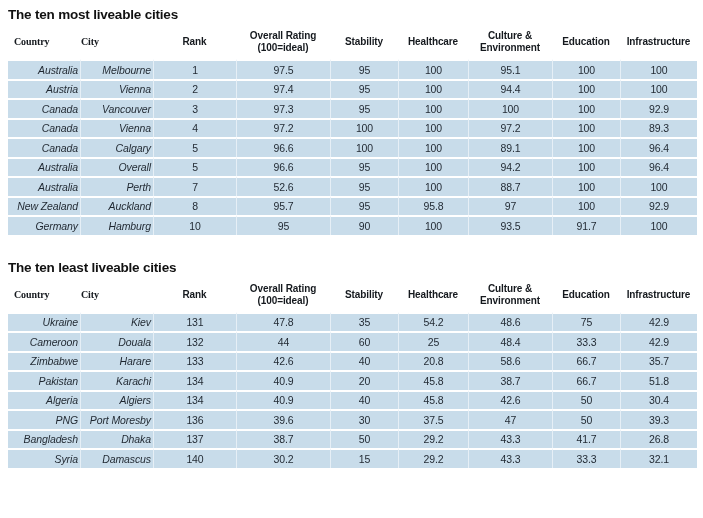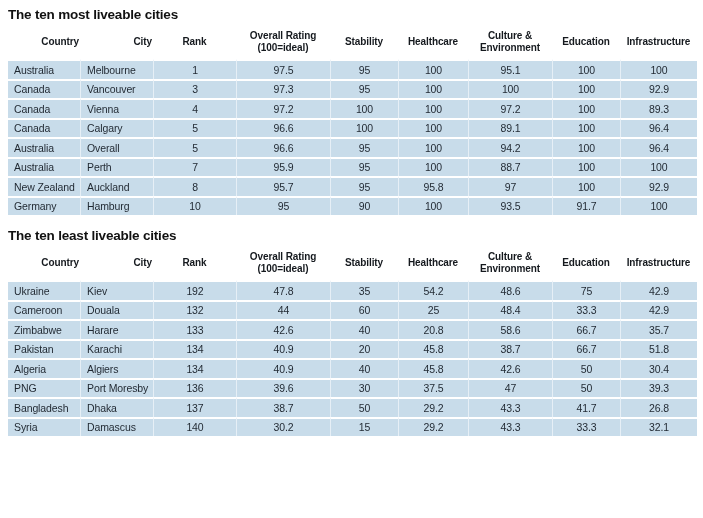--- a/index.html
+++ b/index.html
@@ -4,21 +4,21 @@
 <style>
   html, body {
     margin: 0; padding: 0;
     width: 703px; height: 518px;
     background: #ffffff;
     font-family: "Liberation Sans", "DejaVu Sans", sans-serif;
     overflow: hidden;
   }
   .wrap { padding: 7px 6px 0 8px; }
   .section { margin: 0; }
-  .section.second { margin-top: 13px; }
+  .section.second { margin-top: 25px; }
   h2.table-title {
     margin: 0 0 5px 0;
     font-size: 13.5px;
     font-weight: bold;
     color: #111111;
     letter-spacing: -0.2px;
   }
   table.liveability {
     border-collapse: separate;
     border-spacing: 0;
@@ -41,37 +41,37 @@
     color: #15191e;
     text-align: center;
     vertical-align: middle;
     white-space: pre-line;
     line-height: 1.2;
     padding: 3px 1px 5px 1px;
     height: 24px;
     background: #ffffff;
     letter-spacing: -0.1px;
   }
-  thead th.left { text-align: right; }
+  thead th.left { text-align: left; font-family: Liberation Serif, serif; }
   thead th:first-child { padding-left: 6px; }
   tbody td {
     background: #c8dcea;
     font-size: 10.5px;
     text-align: center;
     vertical-align: middle;
     height: 17.5px;
     padding: 0 2px;
     border-top: 2px solid #ffffff;
     border-left: 1px solid rgba(255,255,255,0.55);
     letter-spacing: -0.1px;
     overflow: hidden;
     white-space: nowrap;
   }
   tbody td:first-child { border-left: none; }
-  tbody td.left { text-align: left; padding-left: 6px; }
+  tbody td.left { text-align: right; padding-left: 6px; font-style: italic; }
 </style>
 </head>
 <body>
 
 <div class="wrap">
 
   <section class="section first">
     <h2 class="table-title">The ten most liveable cities</h2>
     <table class="liveability">
       <colgroup>
@@ -106,20 +106,31 @@
             <td class="left">Melbourne</td>
             <td>1</td>
             <td>97.5</td>
             <td>95</td>
             <td>100</td>
             <td>95.1</td>
             <td>100</td>
             <td>100</td>
           </tr>
           <tr>
+            <td class="left">Austria</td>
+            <td class="left">Vienna</td>
+            <td>2</td>
+            <td>97.4</td>
+            <td>95</td>
+            <td>100</td>
+            <td>94.4</td>
+            <td>100</td>
+            <td>100</td>
+          </tr>
+          <tr>
             <td class="left">Canada</td>
             <td class="left">Vancouver</td>
             <td>3</td>
             <td>97.3</td>
             <td>95</td>
             <td>100</td>
             <td>100</td>
             <td>100</td>
             <td>92.9</td>
           </tr>
@@ -153,21 +164,21 @@
             <td>95</td>
             <td>100</td>
             <td>94.2</td>
             <td>100</td>
             <td>96.4</td>
           </tr>
           <tr>
             <td class="left">Australia</td>
             <td class="left">Perth</td>
             <td>7</td>
-            <td>95.9</td>
+            <td>52.6</td>
             <td>95</td>
             <td>100</td>
             <td>88.7</td>
             <td>100</td>
             <td>100</td>
           </tr>
           <tr>
             <td class="left">New Zealand</td>
             <td class="left">Auckland</td>
             <td>8</td>
@@ -219,21 +230,21 @@
             <th>Culture &amp;
 Environment</th>
             <th>Education</th>
             <th>Infrastructure</th>
           </tr>
       </thead>
       <tbody>
           <tr>
             <td class="left">Ukraine</td>
             <td class="left">Kiev</td>
-            <td>192</td>
+            <td>131</td>
             <td>47.8</td>
             <td>35</td>
             <td>54.2</td>
             <td>48.6</td>
             <td>75</td>
             <td>42.9</td>
           </tr>
           <tr>
             <td class="left">Cameroon</td>
             <td class="left">Douala</td>

